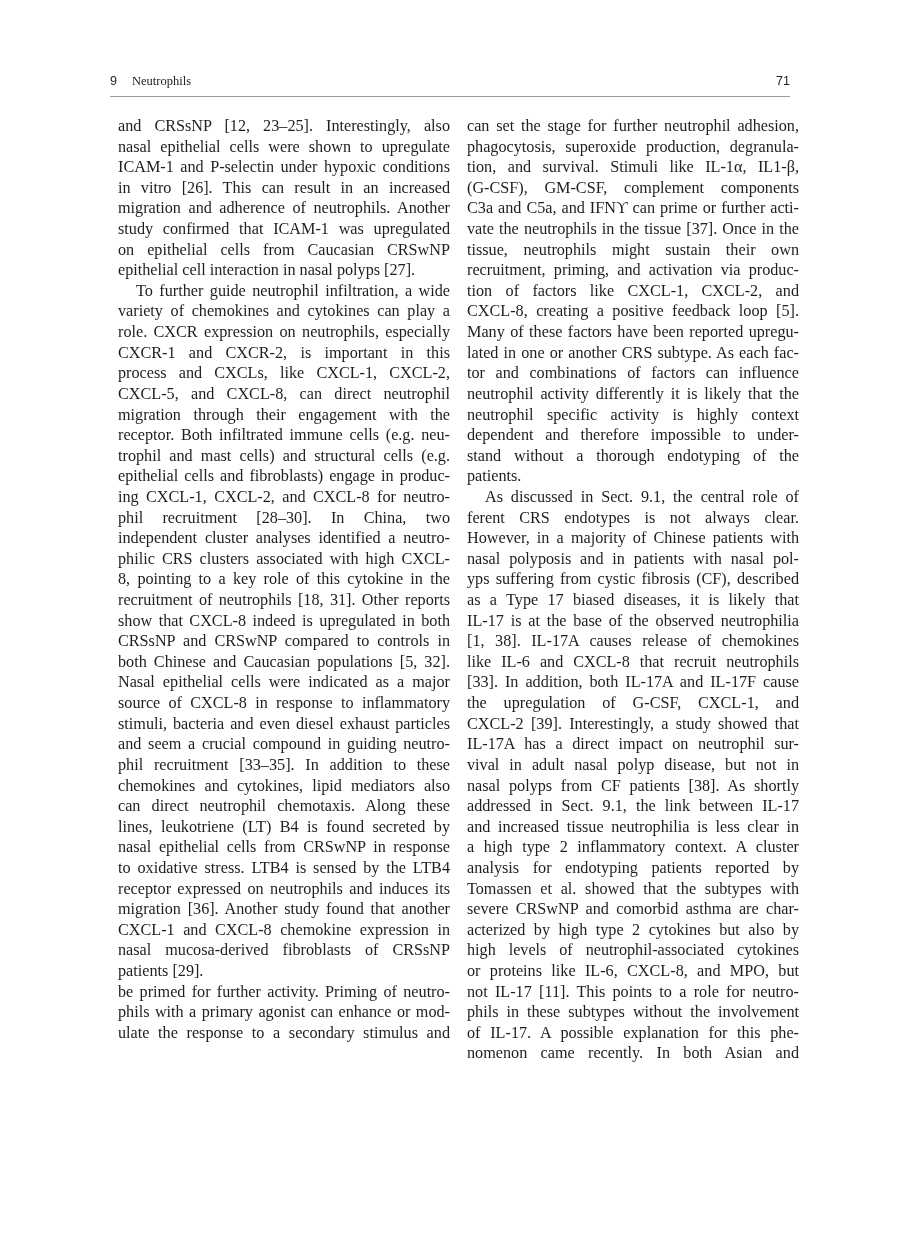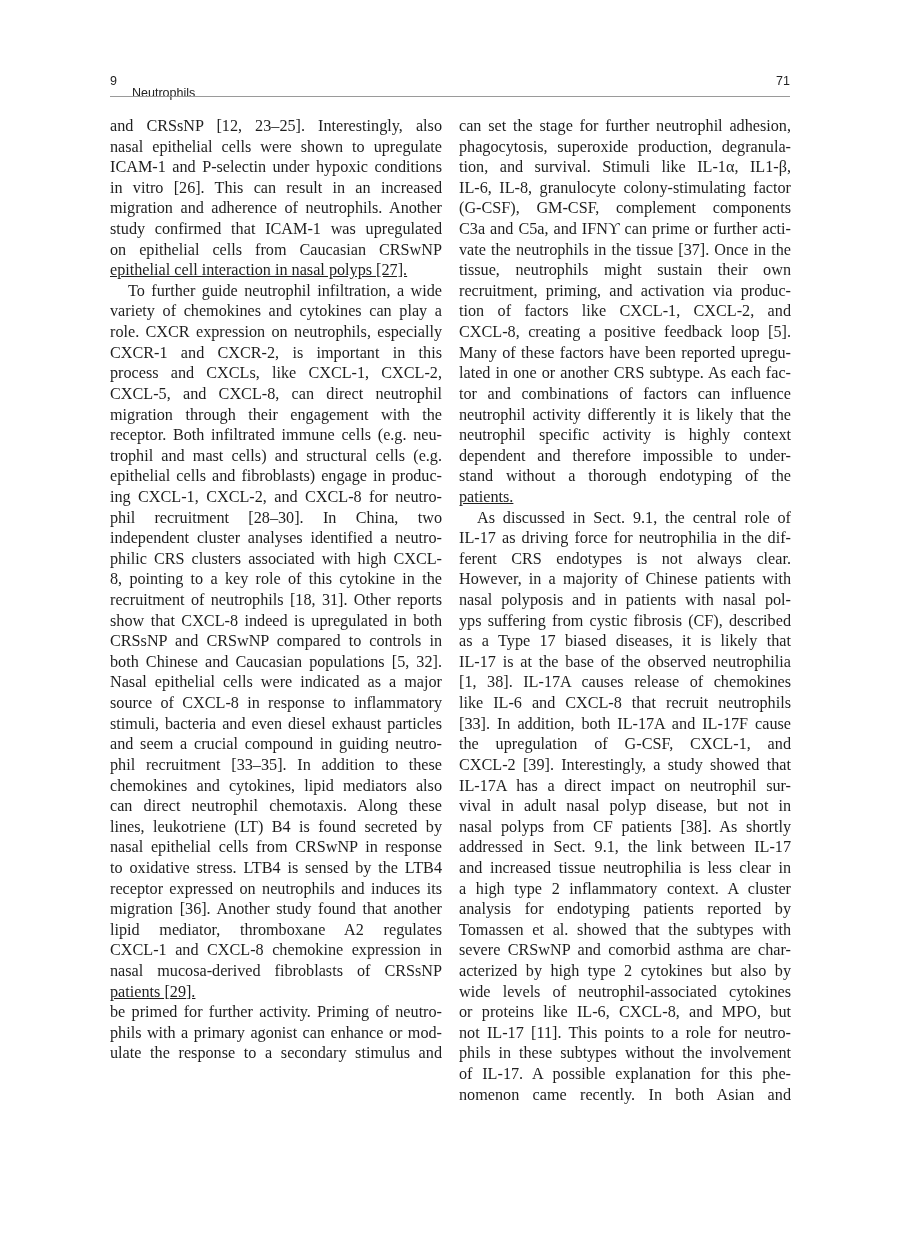--- a/index.html
+++ b/index.html
@@ -3,34 +3,34 @@
 <meta charset="utf-8">
 <style>
   html, body { margin: 0; padding: 0; background: #ffffff; }
   body { width: 900px; height: 1245px; position: relative; overflow: hidden; }
   .page { position: absolute; left: 0; top: 0; width: 900px; height: 1245px; background: #fff; }
   .running-head {
     position: absolute; left: 110px; top: 74px; width: 680px; height: 20px;
     font-family: "Liberation Sans", "DejaVu Sans", sans-serif; font-size: 12.5px; color: #222;
   }
   .running-head .chap-num { position: absolute; left: 0; top: 0; }
-  .running-head .chap-title { position: absolute; left: 22px; top: 12px; }
+  .running-head .chap-title { position: absolute; left: 22px; top: 0; font-family: Liberation Serif, serif; }
   .running-head .page-num { position: absolute; right: 0; top: 0; }
   .head-rule { position: absolute; left: 110px; top: 96px; width: 680px; height: 0; border-top: 1.5px solid #9a9a9a; }
   .col {
     position: absolute; top: 116px; width: 332px;
-    font-family: "Liberation Serif", "DejaVu Serif", serif; font-size: 16.2px; color: #1e1e1e;
+    font-family: "Liberation Serif", "DejaVu Serif", serif; font-size: 16.2px; color: #1e1e1e; margin-left: 8px;
   }
   .col.left { left: 110px; }
   .col.right { left: 459px; }
   .line {
     height: 20.62px; line-height: 20.62px; white-space: nowrap;
     text-align: justify; text-align-last: justify; overflow: visible;
   }
-  .line.last { text-align-last: left; text-decoration: underline; }
+  .line.last { text-align-last: left; }
   .line.indent { text-indent: 18px; }
 </style>
 </head>
 <body>
 
 <div class="page">
   <div class="running-head">
     <span class="chap-num">9</span>
     <span class="chap-title">Neutrophils</span>
     <span class="page-num">71</span>
@@ -70,50 +70,47 @@
       <div class="line"><span style="white-space: nowrap;">stimuli, bacteria and even diesel exhaust particles</span></div>
       <div class="line"><span style="white-space: nowrap;">and seem a crucial compound in guiding neutro-</span></div>
       <div class="line"><span style="white-space: nowrap;">phil recruitment [33–35]. In addition to these</span></div>
       <div class="line"><span style="white-space: nowrap;">chemokines and cytokines, lipid mediators also</span></div>
       <div class="line"><span style="white-space: nowrap;">can direct neutrophil chemotaxis. Along these</span></div>
       <div class="line"><span style="white-space: nowrap;">lines, leukotriene (LT) B4 is found secreted by</span></div>
       <div class="line"><span style="white-space: nowrap;">nasal epithelial cells from CRSwNP in response</span></div>
       <div class="line"><span style="white-space: nowrap;">to oxidative stress. LTB4 is sensed by the LTB4</span></div>
       <div class="line"><span style="white-space: nowrap;">receptor expressed on neutrophils and induces its</span></div>
       <div class="line"><span style="white-space: nowrap;">migration [36]. Another study found that another</span></div>
-      <div class="line"><span style="white-space: nowrap;">lipid mediator, thromboxane A2 regulates</span></div>
       <div class="line"><span style="white-space: nowrap;">CXCL-1 and CXCL-8 chemokine expression in</span></div>
       <div class="line"><span style="white-space: nowrap;">nasal mucosa-derived fibroblasts of CRSsNP</span></div>
       <div class="line last">patients [29].</div>
       <div class="line"><span style="white-space: nowrap;">be primed for further activity. Priming of neutro-</span></div>
       <div class="line"><span style="white-space: nowrap;">phils with a primary agonist can enhance or mod-</span></div>
       <div class="line"><span style="white-space: nowrap;">ulate the response to a secondary stimulus and</span></div>
     </div>
   <div class="col right" id="col-right">
       <div class="line"><span style="white-space: nowrap;">can set the stage for further neutrophil adhesion,</span></div>
       <div class="line"><span style="white-space: nowrap;">phagocytosis, superoxide production, degranula-</span></div>
       <div class="line"><span style="white-space: nowrap;">tion, and survival. Stimuli like IL-1α, IL1-β,</span></div>
-      <div class="line"><span style="white-space: nowrap;">IL-6, IL-8, granulocyte colony-stimulating factor</span></div>
       <div class="line"><span style="white-space: nowrap;">(G-CSF), GM-CSF, complement components</span></div>
       <div class="line"><span style="white-space: nowrap;">C3a and C5a, and IFNϒ can prime or further acti-</span></div>
       <div class="line"><span style="white-space: nowrap;">vate the neutrophils in the tissue [37]. Once in the</span></div>
       <div class="line"><span style="white-space: nowrap;">tissue, neutrophils might sustain their own</span></div>
       <div class="line"><span style="white-space: nowrap;">recruitment, priming, and activation via produc-</span></div>
       <div class="line"><span style="white-space: nowrap;">tion of factors like CXCL-1, CXCL-2, and</span></div>
       <div class="line"><span style="white-space: nowrap;">CXCL-8, creating a positive feedback loop [5].</span></div>
       <div class="line"><span style="white-space: nowrap;">Many of these factors have been reported upregu-</span></div>
       <div class="line"><span style="white-space: nowrap;">lated in one or another CRS subtype. As each fac-</span></div>
       <div class="line"><span style="white-space: nowrap;">tor and combinations of factors can influence</span></div>
       <div class="line"><span style="white-space: nowrap;">neutrophil activity differently it is likely that the</span></div>
       <div class="line"><span style="white-space: nowrap;">neutrophil specific activity is highly context</span></div>
       <div class="line"><span style="white-space: nowrap;">dependent and therefore impossible to under-</span></div>
       <div class="line"><span style="white-space: nowrap;">stand without a thorough endotyping of the</span></div>
       <div class="line last">patients.</div>
       <div class="line indent"><span style="white-space: nowrap;">As discussed in Sect. 9.1, the central role of</span></div>
-      <div class="line"><span style="white-space: nowrap;">IL-17 as driving force for neutrophilia in the dif-</span></div>
       <div class="line"><span style="white-space: nowrap;">ferent CRS endotypes is not always clear.</span></div>
       <div class="line"><span style="white-space: nowrap;">However, in a majority of Chinese patients with</span></div>
       <div class="line"><span style="white-space: nowrap;">nasal polyposis and in patients with nasal pol-</span></div>
       <div class="line"><span style="white-space: nowrap;">yps suffering from cystic fibrosis (CF), described</span></div>
       <div class="line"><span style="white-space: nowrap;">as a Type 17 biased diseases, it is likely that</span></div>
       <div class="line"><span style="white-space: nowrap;">IL-17 is at the base of the observed neutrophilia</span></div>
       <div class="line"><span style="white-space: nowrap;">[1, 38]. IL-17A causes release of chemokines</span></div>
       <div class="line"><span style="white-space: nowrap;">like IL-6 and CXCL-8 that recruit neutrophils</span></div>
       <div class="line"><span style="white-space: nowrap;">[33]. In addition, both IL-17A and IL-17F cause</span></div>
       <div class="line"><span style="white-space: nowrap;">the upregulation of G-CSF, CXCL-1, and</span></div>
@@ -121,20 +118,20 @@
       <div class="line"><span style="white-space: nowrap;">IL-17A has a direct impact on neutrophil sur-</span></div>
       <div class="line"><span style="white-space: nowrap;">vival in adult nasal polyp disease, but not in</span></div>
       <div class="line"><span style="white-space: nowrap;">nasal polyps from CF patients [38]. As shortly</span></div>
       <div class="line"><span style="white-space: nowrap;">addressed in Sect. 9.1, the link between IL-17</span></div>
       <div class="line"><span style="white-space: nowrap;">and increased tissue neutrophilia is less clear in</span></div>
       <div class="line"><span style="white-space: nowrap;">a high type 2 inflammatory context. A cluster</span></div>
       <div class="line"><span style="white-space: nowrap;">analysis for endotyping patients reported by</span></div>
       <div class="line"><span style="white-space: nowrap;">Tomassen et al. showed that the subtypes with</span></div>
       <div class="line"><span style="white-space: nowrap;">severe CRSwNP and comorbid asthma are char-</span></div>
       <div class="line"><span style="white-space: nowrap;">acterized by high type 2 cytokines but also by</span></div>
-      <div class="line"><span style="white-space: nowrap;">wide levels of neutrophil-associated cytokines</span></div>
+      <div class="line"><span style="white-space: nowrap;">high levels of neutrophil-associated cytokines</span></div>
       <div class="line"><span style="white-space: nowrap;">or proteins like IL-6, CXCL-8, and MPO, but</span></div>
       <div class="line"><span style="white-space: nowrap;">not IL-17 [11]. This points to a role for neutro-</span></div>
       <div class="line"><span style="white-space: nowrap;">phils in these subtypes without the involvement</span></div>
       <div class="line"><span style="white-space: nowrap;">of IL-17. A possible explanation for this phe-</span></div>
       <div class="line"><span style="white-space: nowrap;">nomenon came recently. In both Asian and</span></div>
     </div>
 </div>
 
 </body></html>

